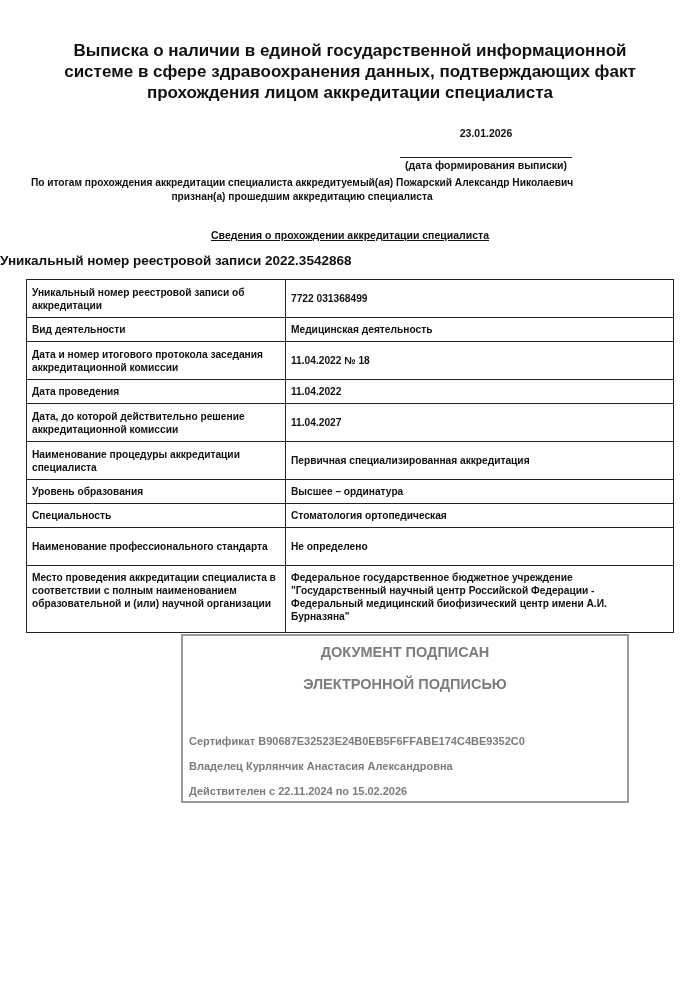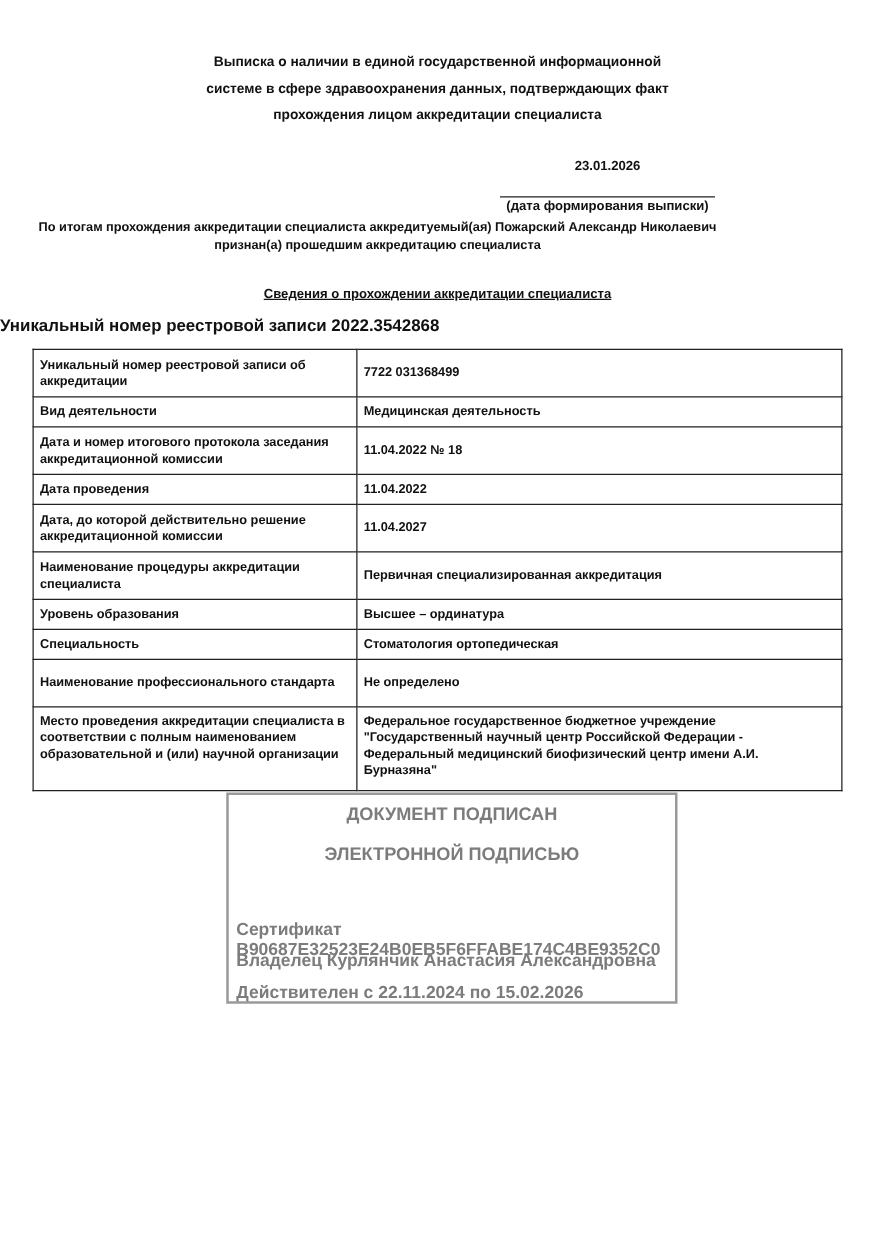--- a/index.html
+++ b/index.html
@@ -2,21 +2,21 @@
 <html><head>
 <meta charset="utf-8">
 <style>
   html, body { margin: 0; padding: 0; background: #ffffff; }
   body {
     width: 700px; height: 1000px; position: relative; overflow: hidden;
     font-family: "Liberation Sans", sans-serif; color: #111;
   }
   .title {
     position: absolute; left: 0; top: 40px; width: 700px;
-    text-align: center; font-weight: bold; font-size: 11px; line-height: 21px;
+    text-align: center; font-weight: bold; font-size: 17px; line-height: 21px;
   }
   .title span { display: block; }
   .date-block {
     position: absolute; left: 400px; top: 127px; width: 172px; text-align: center;
     font-weight: bold; font-size: 10.5px;
   }
   .date-value { border-bottom: 1px solid #222; padding-bottom: 17px; line-height: 13px; }
   .date-caption { line-height: 13px; padding-top: 1px; }
   .result {
     position: absolute; left: 0; top: 176px; width: 604px; text-align: center;
@@ -37,30 +37,30 @@
   }
   table.info td {
     border: 1.6px solid #222; padding: 3px 5px; vertical-align: middle; line-height: 13px;
   }
   table.info td.label { width: 248px; }
   table.info tr.r1 td { height: 31px; }
   table.info tr.r-single td { height: 17px; }
   table.info tr.r-double td { height: 31px; }
   table.info tr.r-quad td { height: 58px; vertical-align: top; padding-top: 5px; }
   .stamp {
-    position: absolute; left: 181px; top: 634px; width: 361px; height: 169px;
+    position: absolute; left: 181px; top: 634px; width: 448px; height: 169px;
     border: 2px solid #9a9a9a; box-sizing: border-box; color: #7c7c7c;
   }
   .stamp-title {
     text-align: center; font-weight: bold; font-size: 14.5px; position: absolute; left: 0; width: 100%;
   }
   .stamp-title.t1 { top: 8px; }
   .stamp-title.t2 { top: 40px; }
   .stamp-line {
-    position: absolute; left: 6px; font-weight: bold; font-size: 14px;
+    position: absolute; left: 6px; font-weight: bold; font-size: 11px;
   }
   .stamp-line.l1 { top: 99px; }
   .stamp-line.l2 { top: 124px; }
   .stamp-line.l3 { top: 149px; }
 </style>
 </head>
 <body>
 
 <div class="title">
   <span>Выписка о наличии в единой государственной информационной</span>

